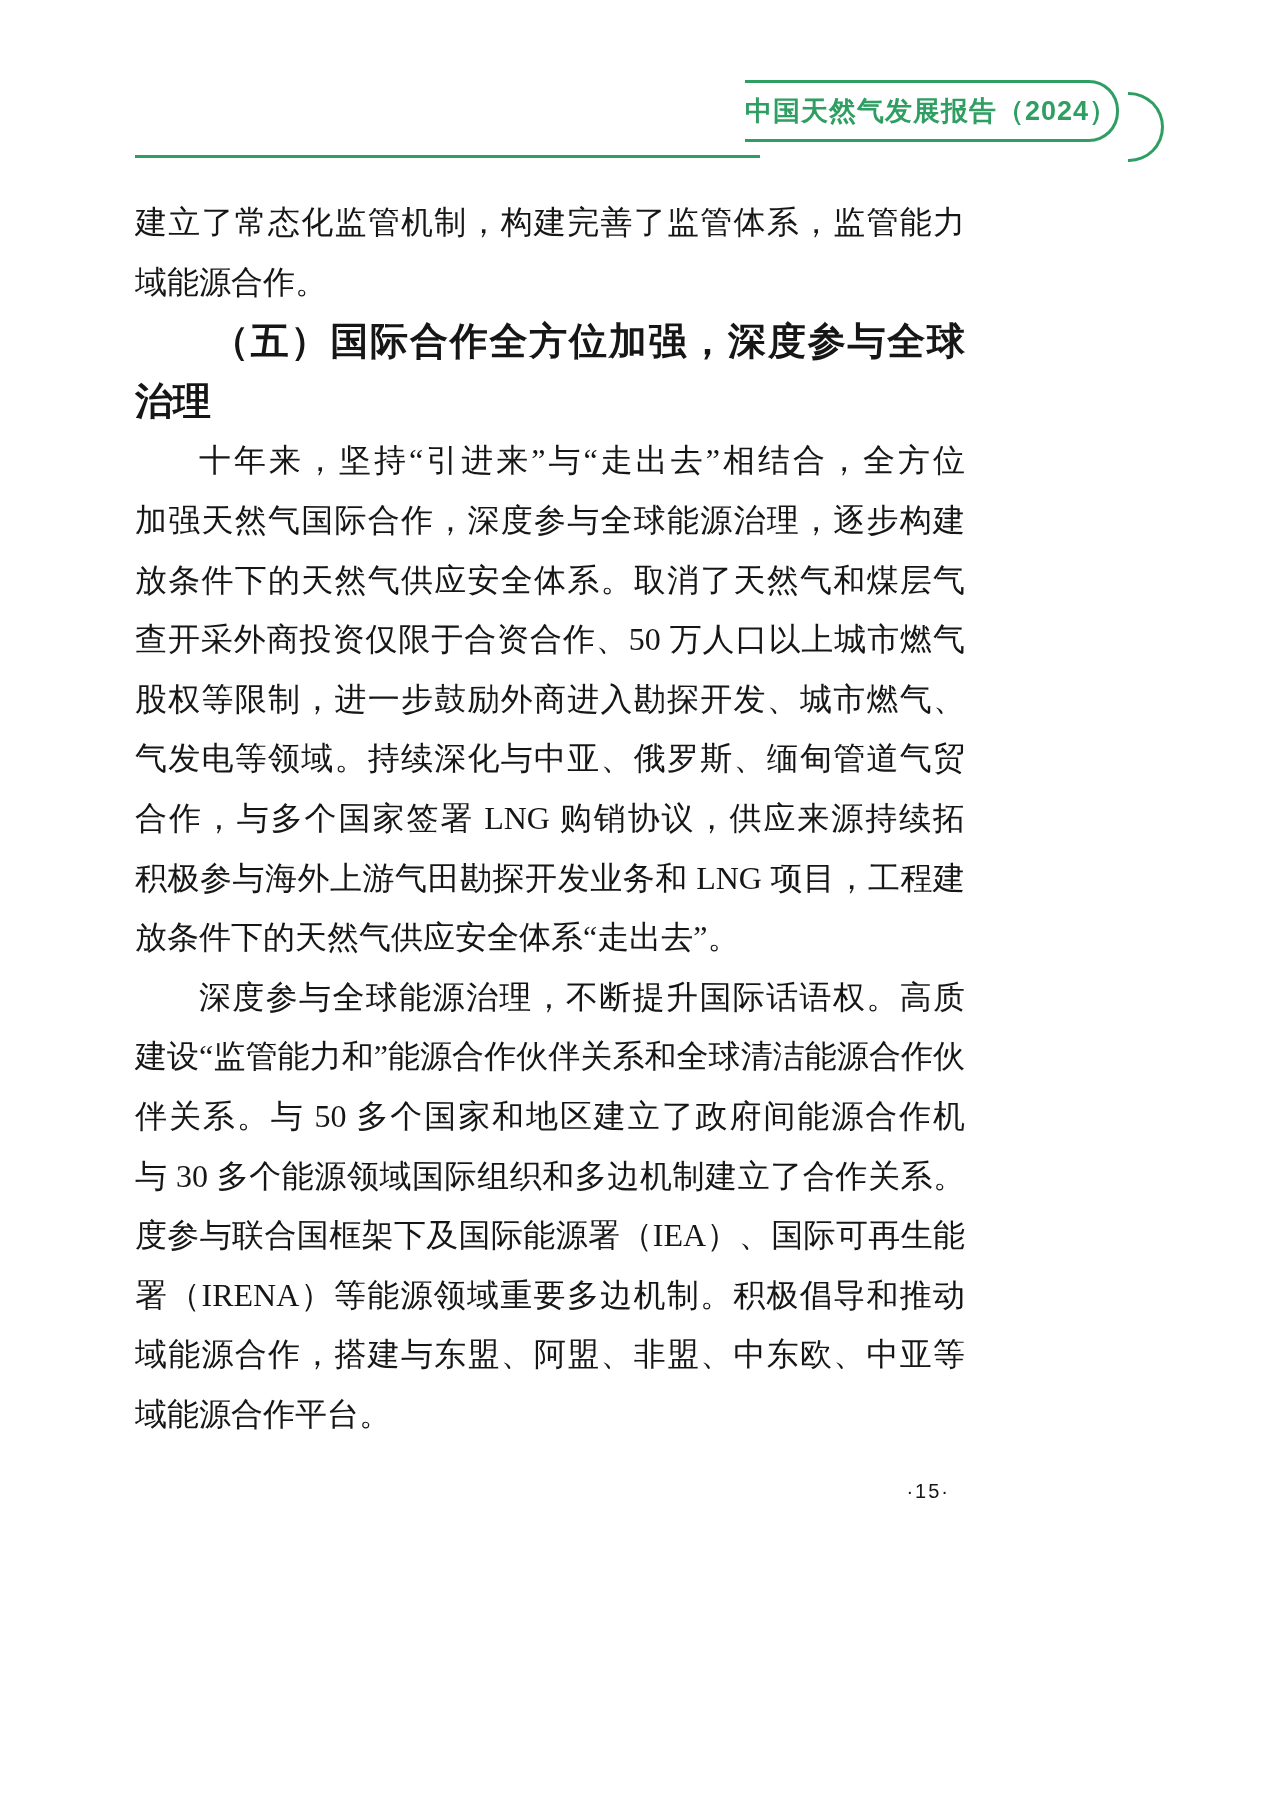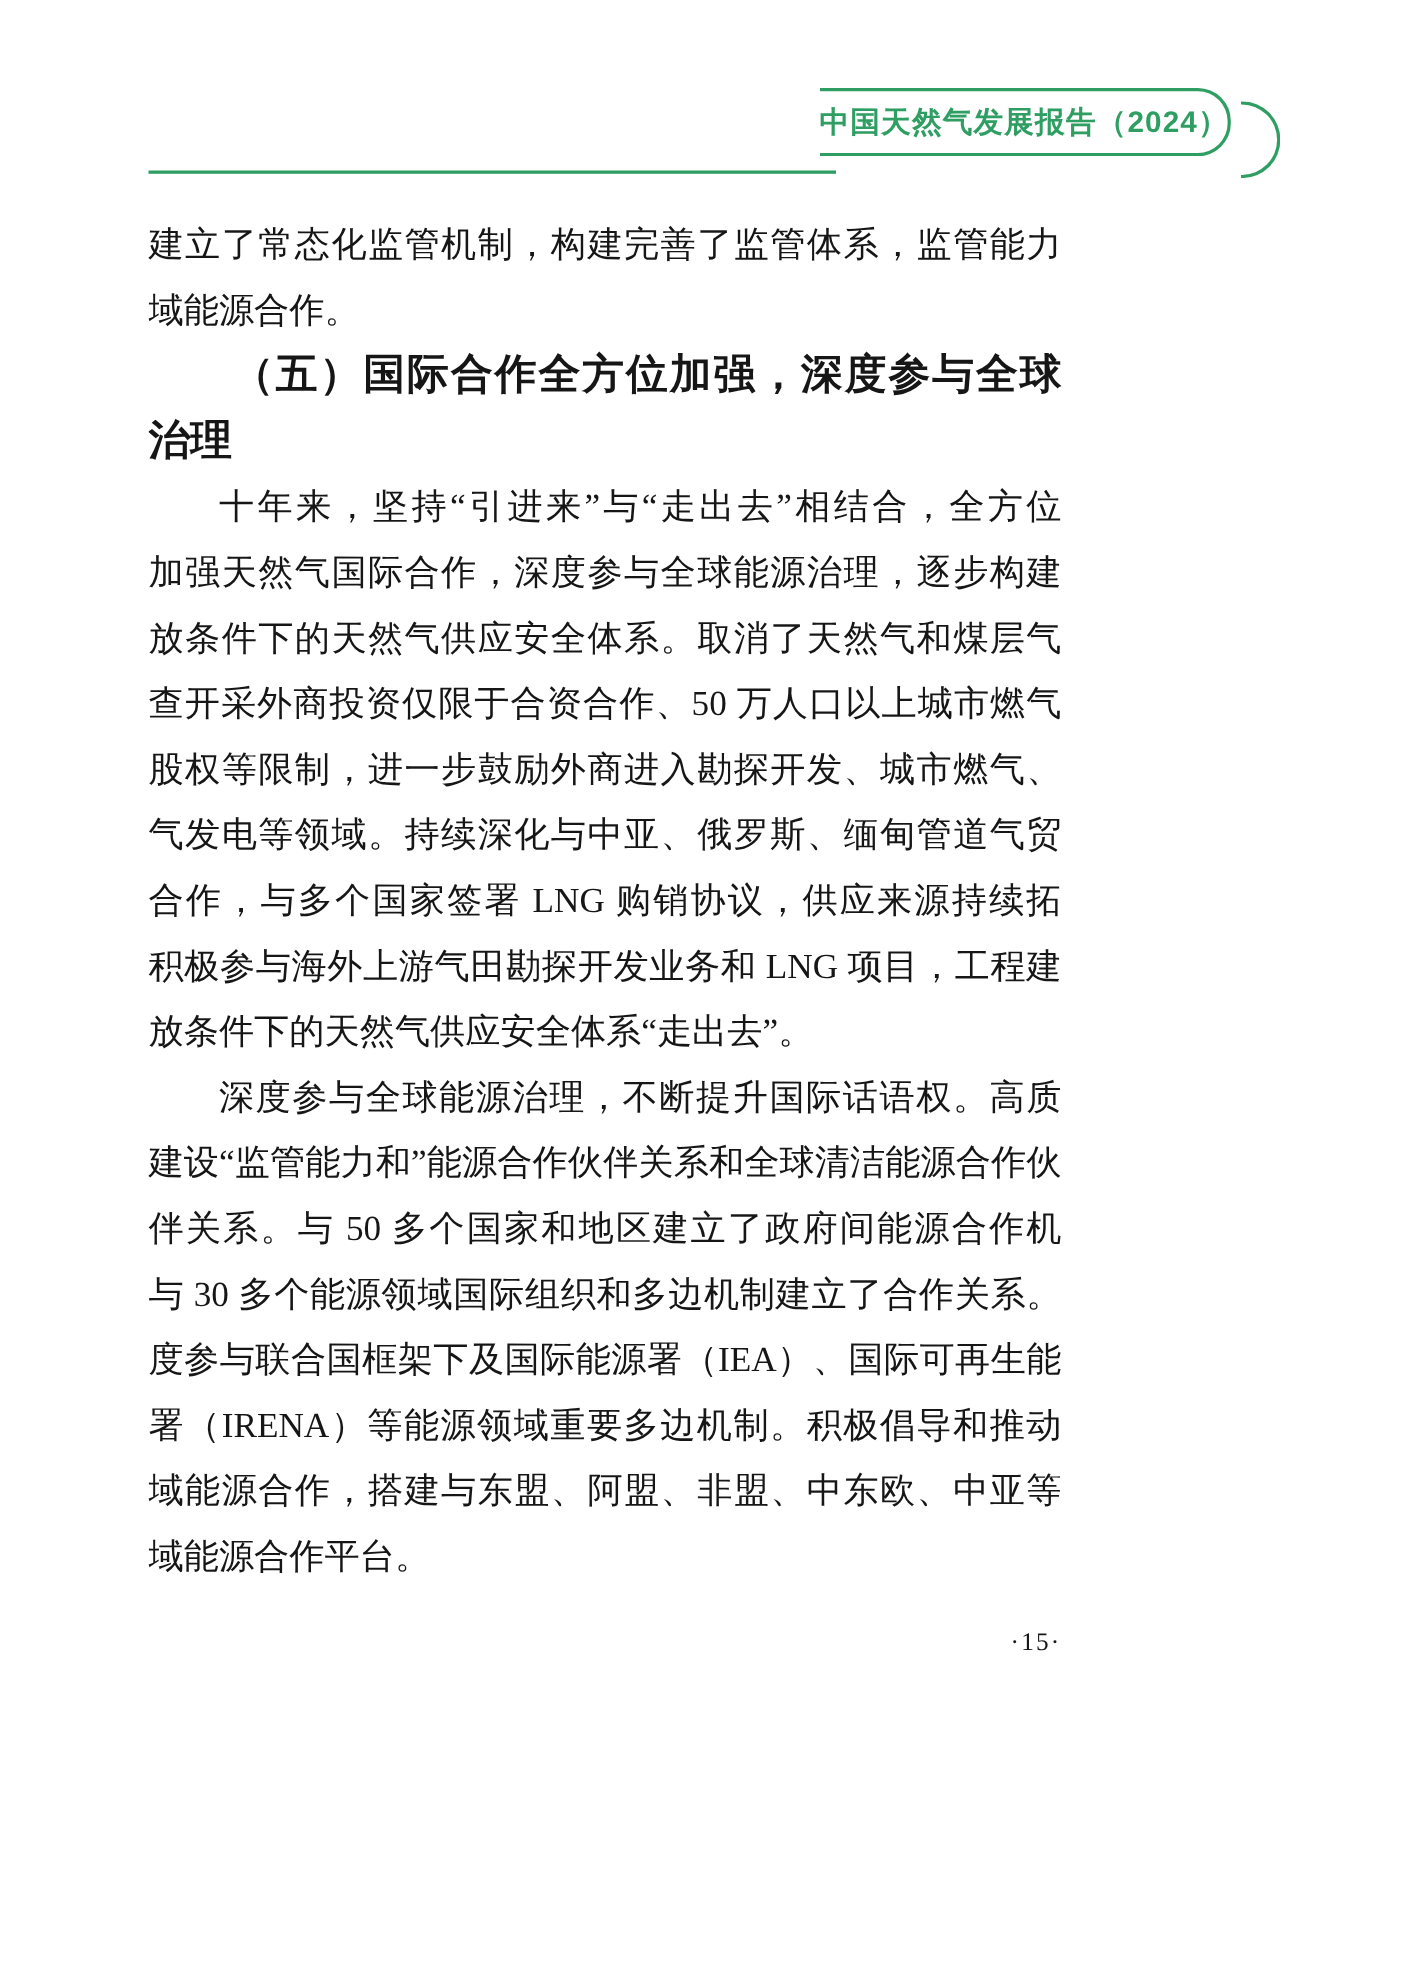--- a/index.html
+++ b/index.html
@@ -69,25 +69,25 @@
   .line.short { text-align-last: left; }
   .line.indent { text-indent: 2em; }
   .line.heading {
     font-weight: 700;
     font-size: 38px;
   }
 
   
   .page-number {
     position: absolute;
-    right: 315px; top: 1480px;
-    font-size: 23px;
+    right: 330px; top: 1480px;
+    font-size: 20px;
     color: #161616;
     letter-spacing: 2px;
-    font-family: Liberation Serif, serif;
+    font-family: Liberation Sans, sans-serif;
   }
 </style>
 </head>
 <body>
 
 <div class="page">
 
   <header>
     <div class="header-rule"></div>
     <div class="header-tab">

